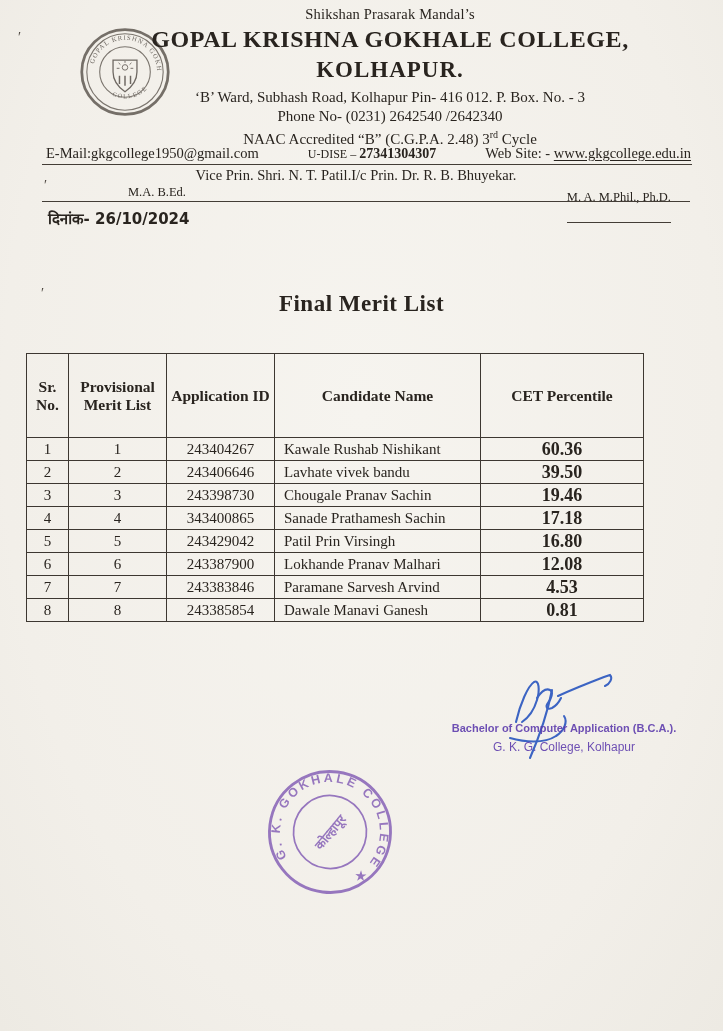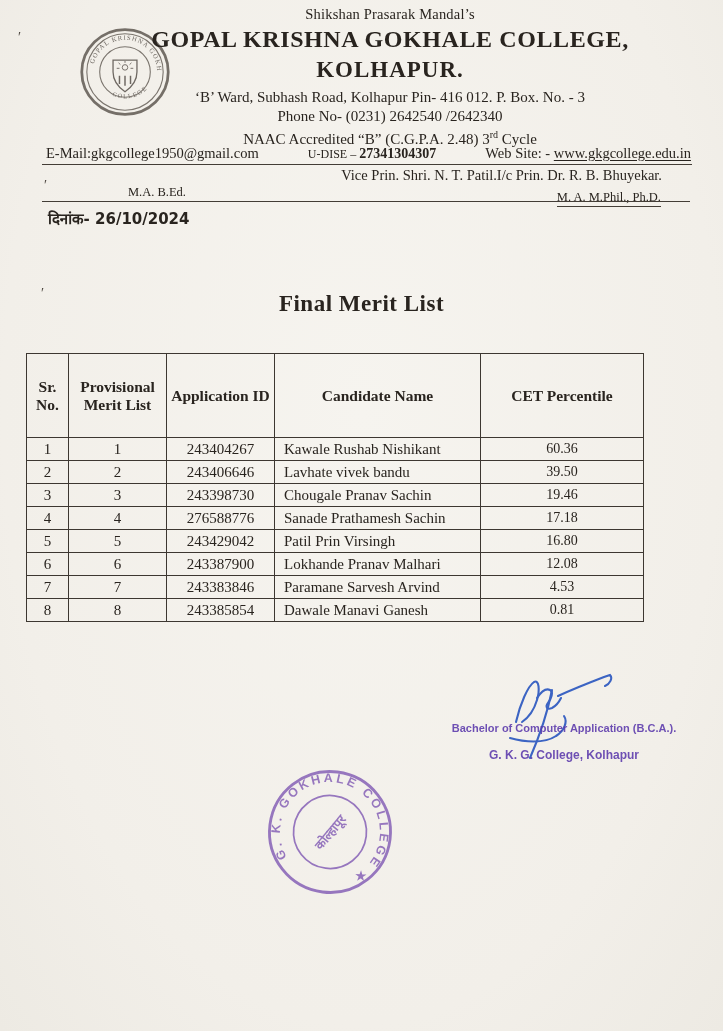--- a/index.html
+++ b/index.html
@@ -33,24 +33,24 @@
   .udise { font-size:12px; }
   .udise b { font-size:14px; }
   .website u { text-underline-offset:2px; }
 
   .rule { position:absolute; left:42px; width:650px; border-top:1.6px solid #433d36; }
   .rule-1 { top:164px; }
   .rule-2 { top:201px; width:648px; }
 
   .names-row {
     position:absolute; left:50px; top:167px; width:612px;
-    display:flex; justify-content:flex-end; font-size:14.5px;font-family:Liberation Serif, serif;
+    display:flex; justify-content:center; font-size:14.5px;font-family:Liberation Serif, serif;
   }
   .qual-left { position:absolute; left:128px; top:185px; font-size:12.5px; }
-  .qual-right { position:absolute; right:62px; top:190px; font-size:12.5px; border-bottom:1.4px solid #433d36; padding-bottom:1px; }
+  .qual-right { position:absolute; right:52px; top:190px; font-size:12.5px; border-bottom:1.4px solid #433d36; padding-bottom:17px; }
 
   .ref-row {
     position:absolute; left:48px; top:208px; width:614px;
     display:flex; justify-content:space-between; align-items:baseline;
     font-family:"DejaVu Sans", sans-serif; font-size:15px; font-weight:bold;
   }
   .ref-left { display:flex; gap:42px; }
 
   
   .doc-title {
@@ -65,32 +65,32 @@
     font-size:15px;
   }
   table.merit th, table.merit td {
     border:1.8px solid #3d3731;
     text-align:center; vertical-align:middle;
     overflow:hidden; white-space:nowrap;
   }
   table.merit thead th { height:84px; font-size:15.5px; font-weight:bold; }
   table.merit tbody tr { height:23px; }
   table.merit td.c-name { text-align:left; padding-left:9px; }
-  table.merit td.c-pct { font-size:14px; }
+  table.merit td.c-pct { font-size:18px;font-weight:bold; }
 
   
   .signature-svg { position:absolute; left:486px; top:660px; width:140px; height:100px; }
   .dept-stamp {
     position:absolute; left:428px; top:719px; width:272px;
     text-align:center; font-family:"Liberation Sans", sans-serif;
     color:#5b39ac;
   }
   .dept-stamp .l1 { font-size:15.5px; letter-spacing:.4px; font-weight:bold; opacity:.92; }
   .dept-stamp .l2 { font-size:11px; font-weight:bold; margin-top:3px; opacity:.88; }
-  .dept-stamp .l3 { font-size:12px; font-weight:bold; margin-top:14px; opacity:.88; }
+  .dept-stamp .l3 { font-size:12px; font-weight:normal; margin-top:6px; opacity:.88; }
 
   .round-stamp {
     position:absolute; left:258px; top:760px; width:144px; height:144px;
     transform:rotate(-38deg); opacity:.78;
   }
   .round-stamp text { font-family:"Liberation Sans", sans-serif; }
 
   
   .mark { position:absolute; font-size:14px; color:#4a443d; }
 </style>
@@ -190,21 +190,21 @@
       <tr>
         <td>3</td>
         <td>3</td>
         <td>243398730</td>
         <td class="c-name">Chougale Pranav Sachin</td>
         <td class="c-pct">19.46</td>
       </tr>
       <tr>
         <td>4</td>
         <td>4</td>
-        <td>276588776</td>
+        <td>343400865</td>
         <td class="c-name">Sanade Prathamesh Sachin</td>
         <td class="c-pct">17.18</td>
       </tr>
       <tr>
         <td>5</td>
         <td>5</td>
         <td>243429042</td>
         <td class="c-name">Patil Prin Virsingh</td>
         <td class="c-pct">16.80</td>
       </tr>

